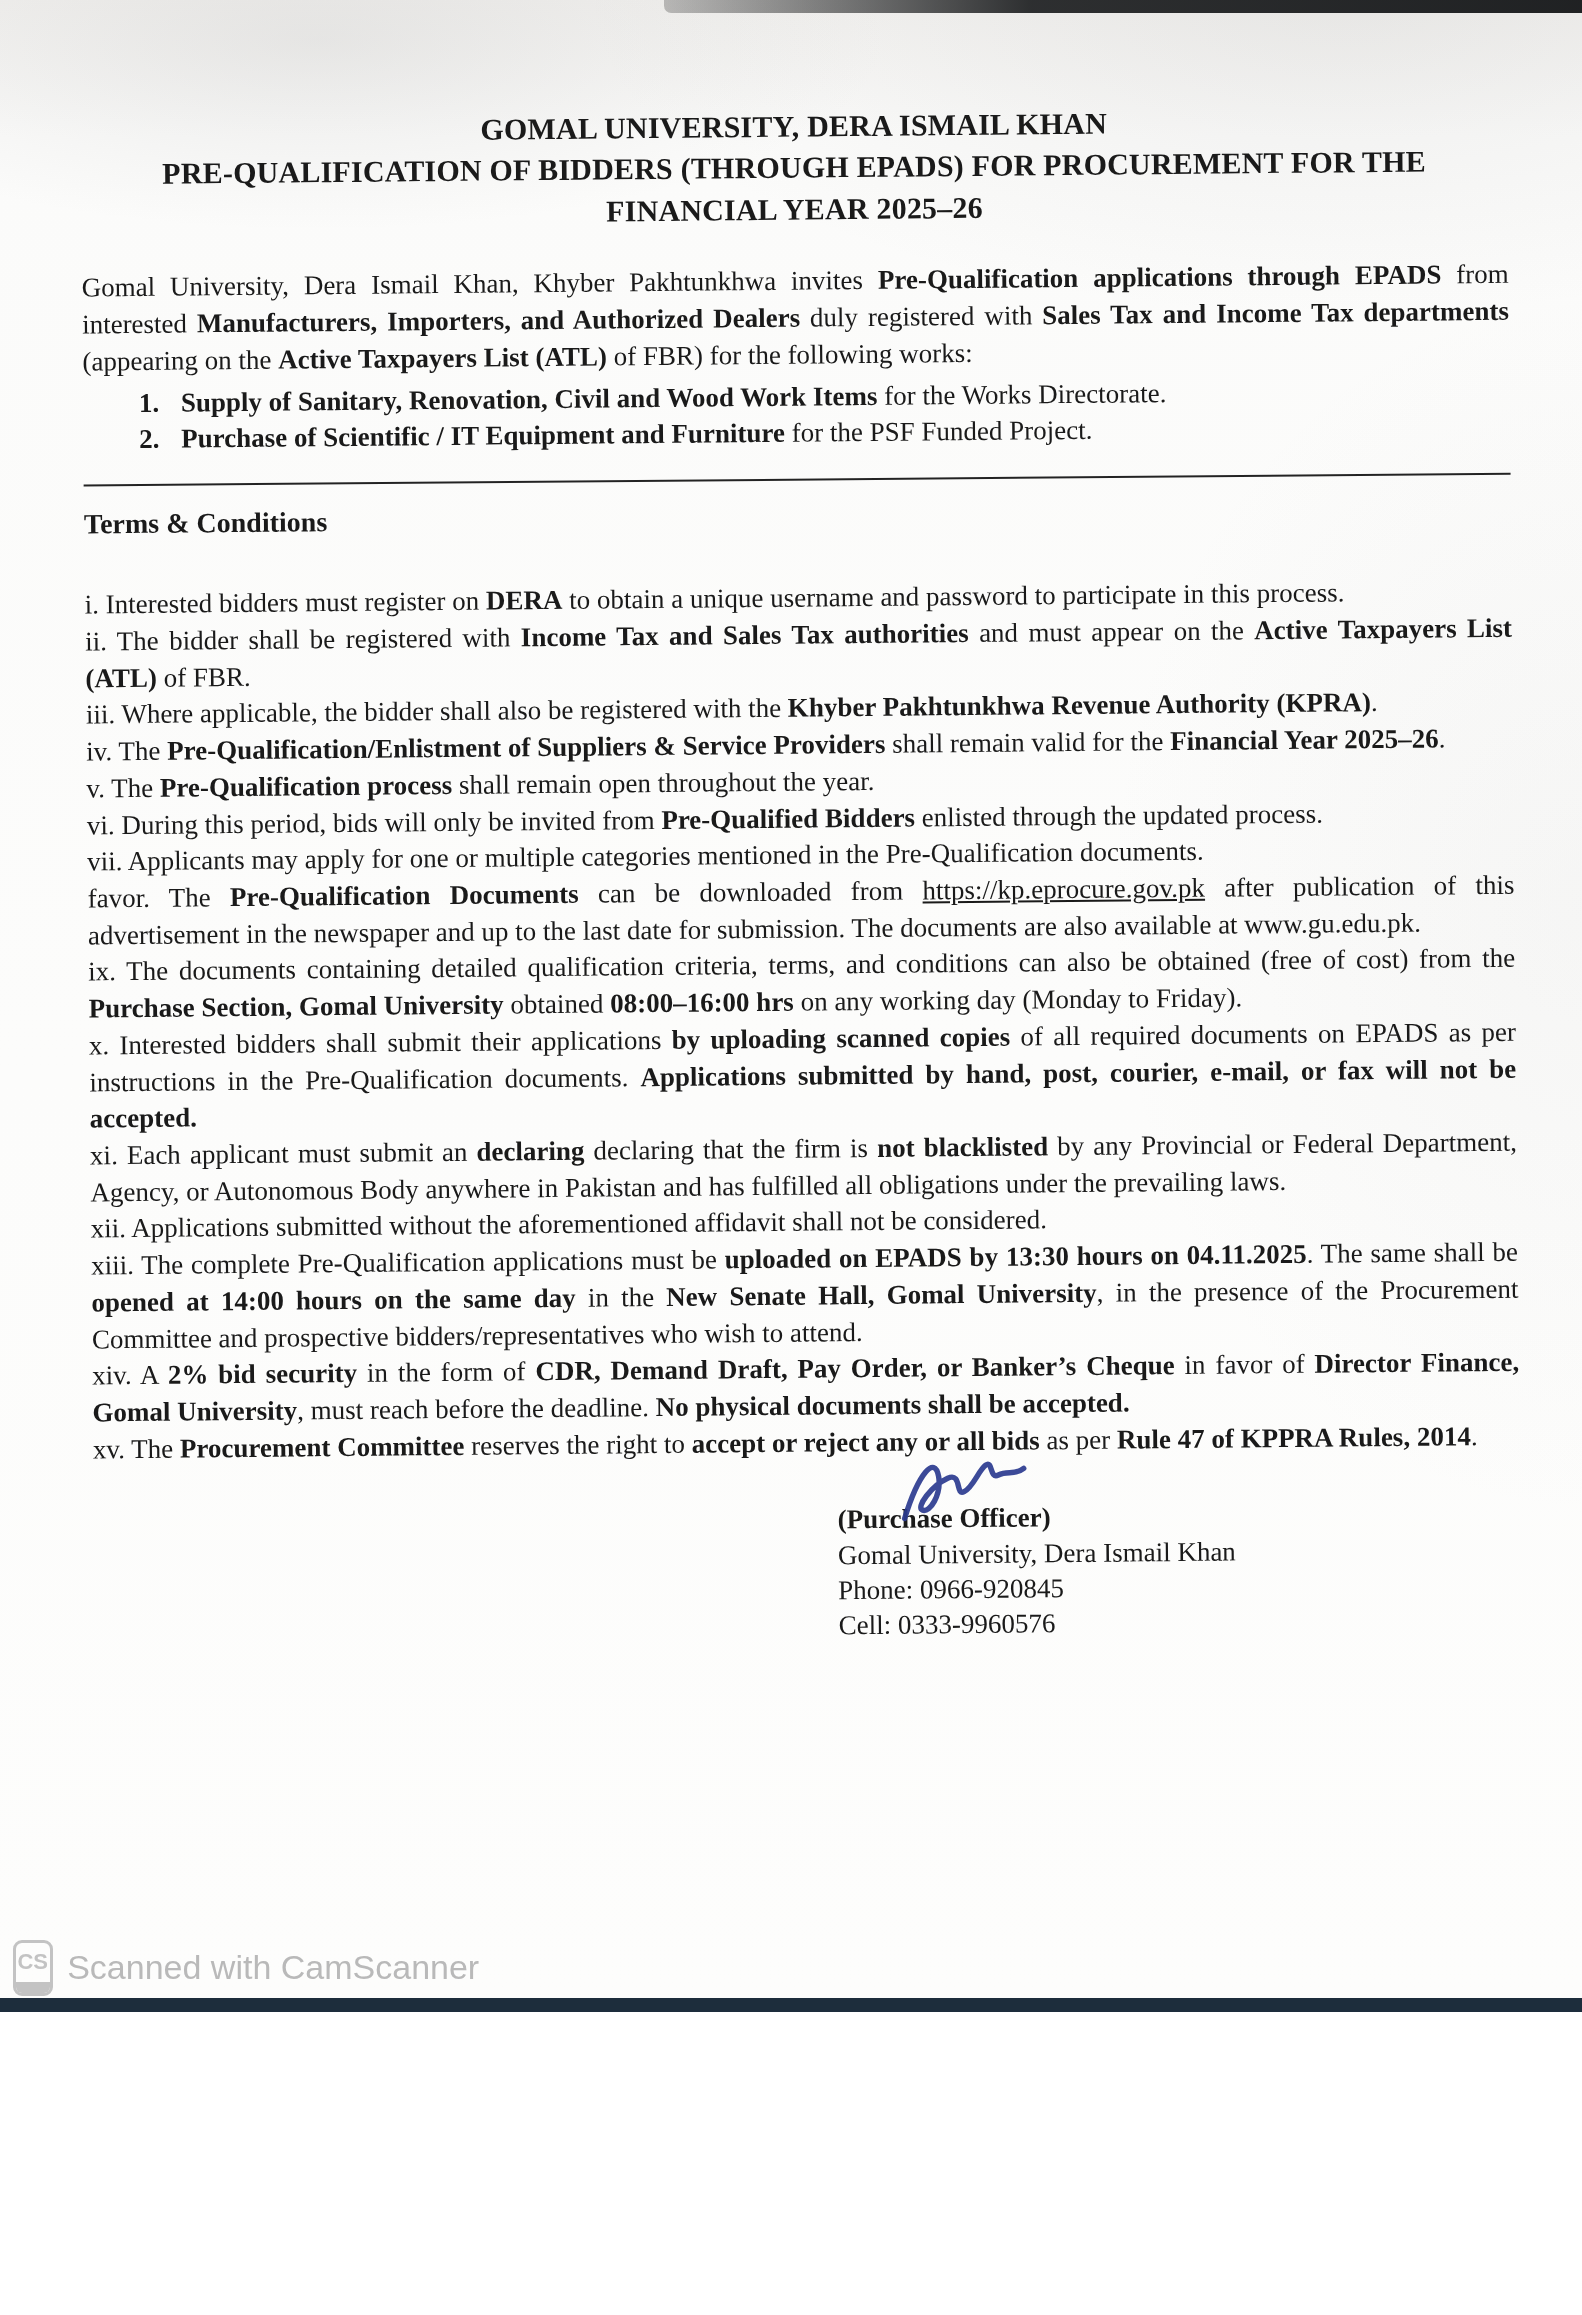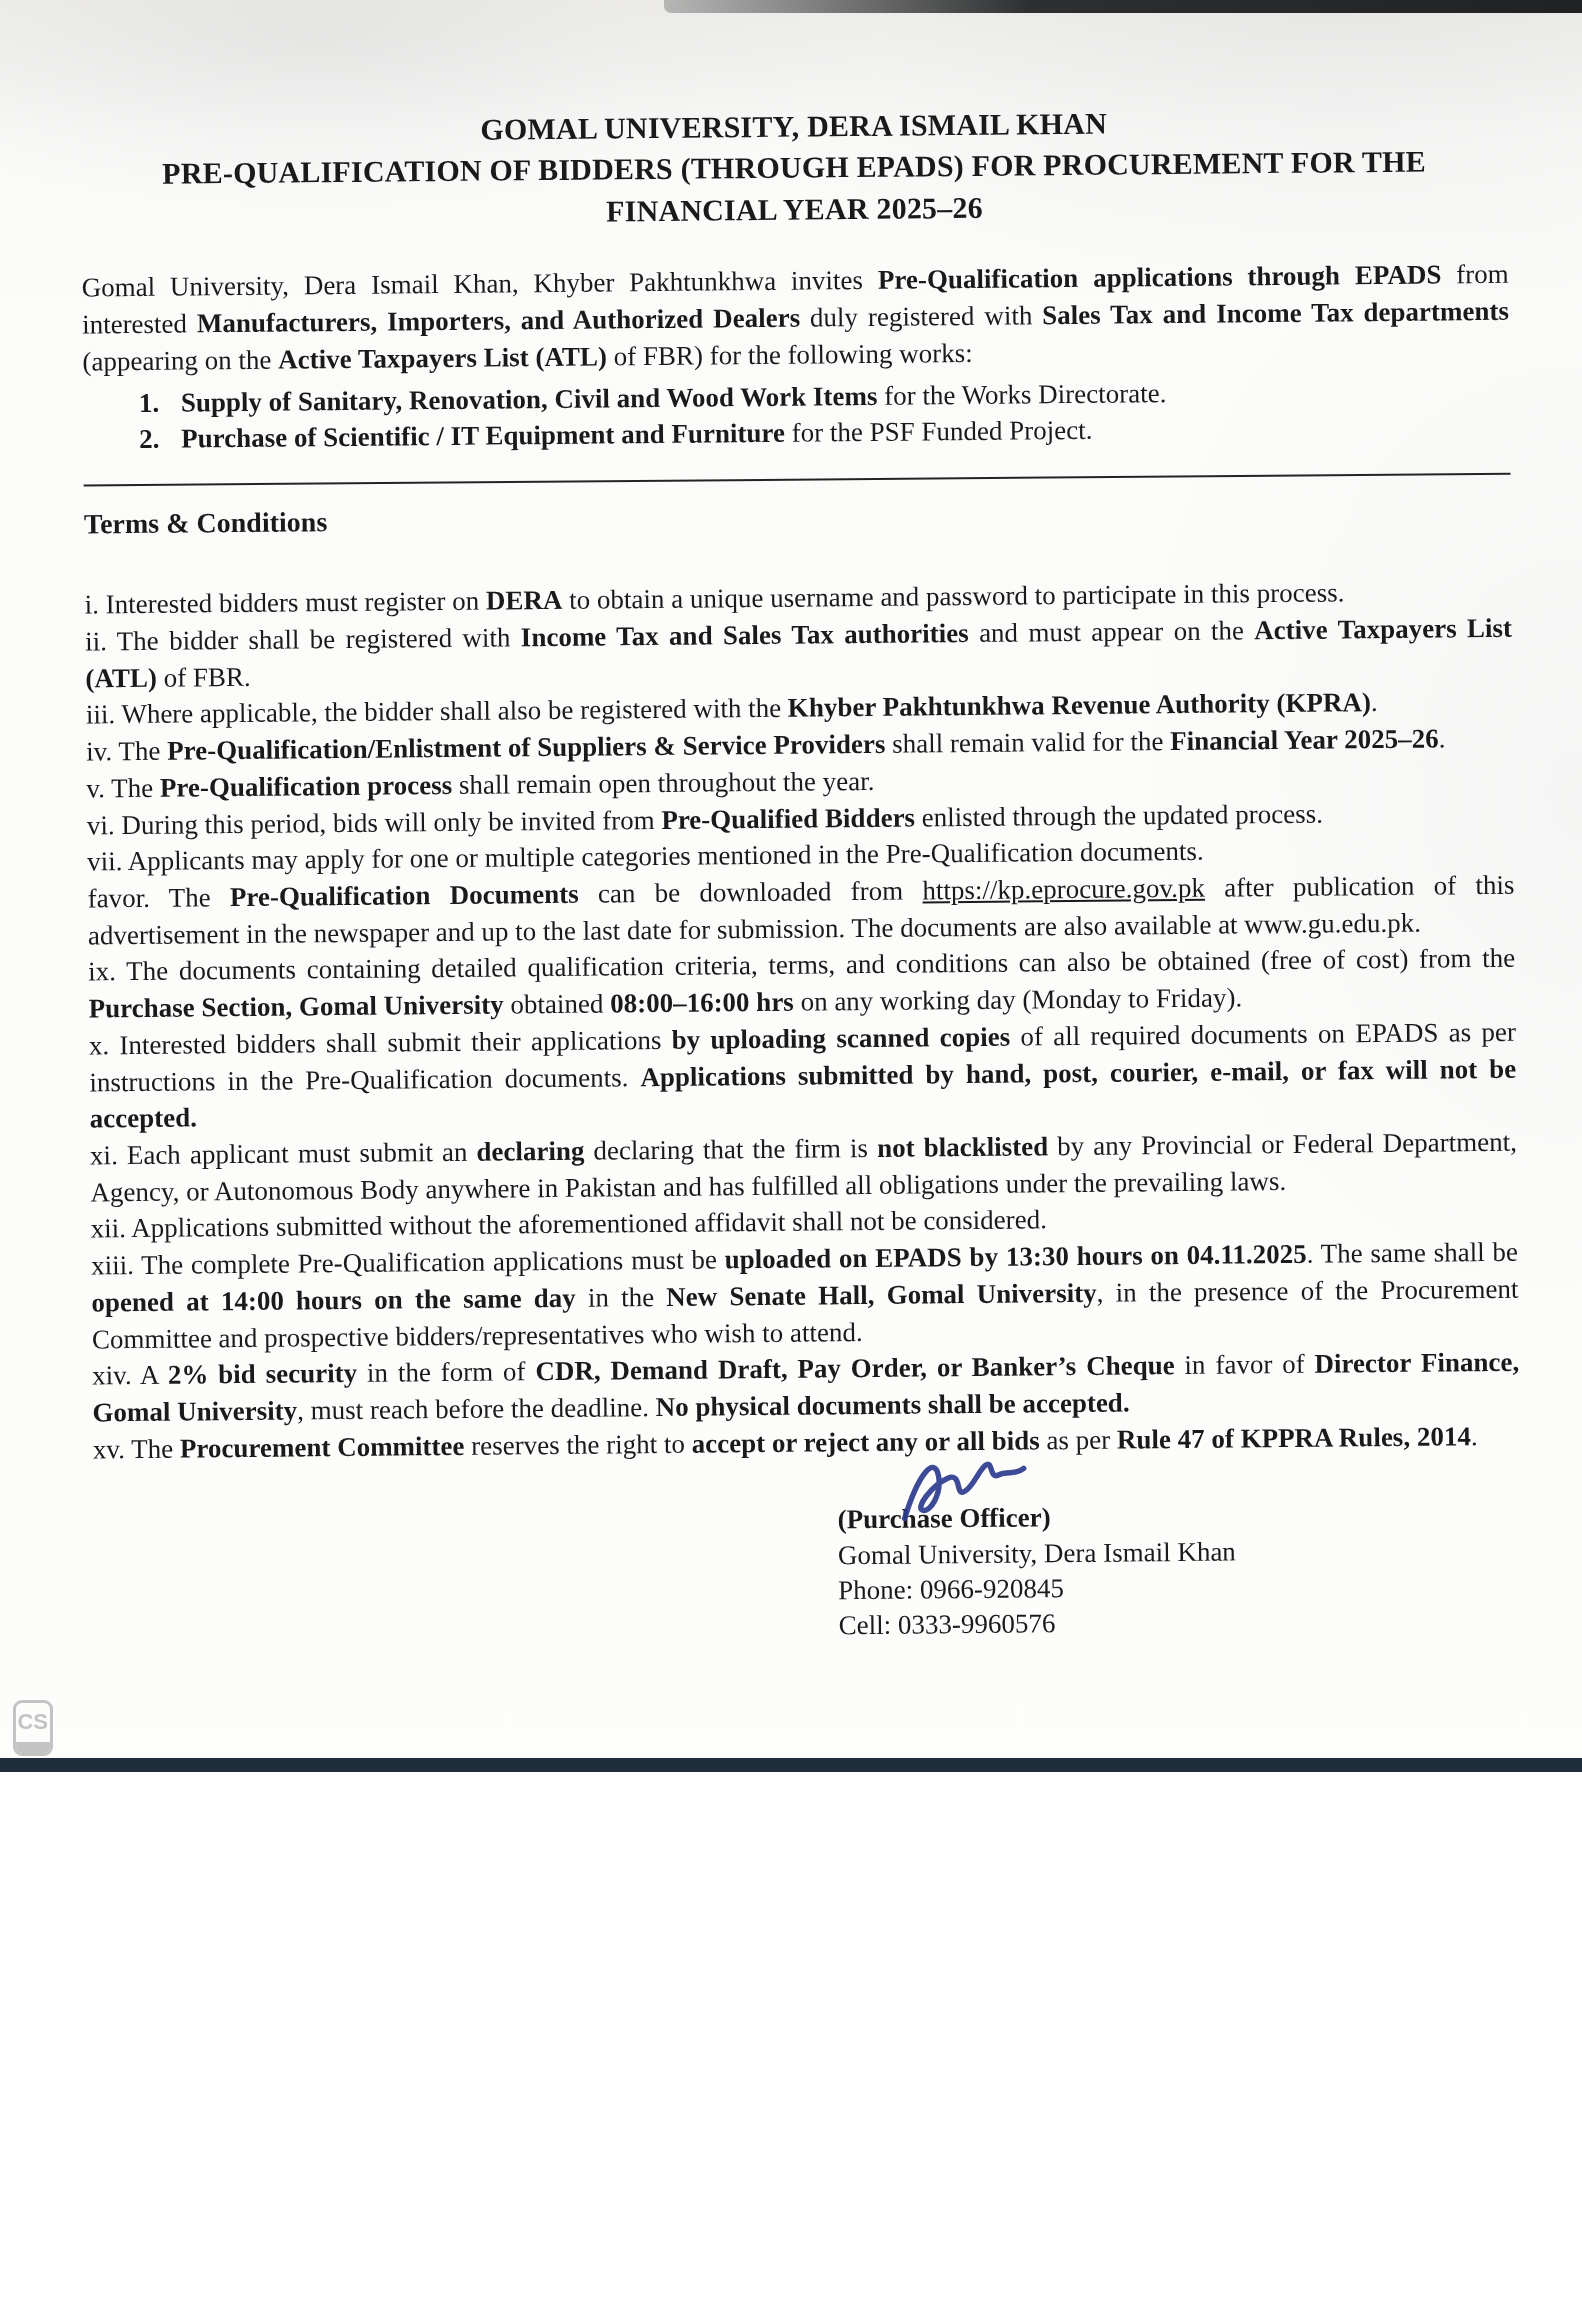--- a/index.html
+++ b/index.html
@@ -1,17 +1,17 @@
 <!DOCTYPE html>
 <html style="font-size:14.5px"><head>
 <meta charset="utf-8">
 <style>
   html,body { margin:0; padding:0; }
   .page {
-    position:relative; width:1582px; height:1772px; overflow:hidden;
+    position:relative; width:1582px; height:2012px; overflow:hidden;
     background:
       radial-gradient(814px 271px at 20% 2%, rgba(170,170,170,0.20), rgba(170,170,170,0) 70%),
       radial-gradient(1086px 452px at 85% 0%, rgba(160,160,160,0.14), rgba(160,160,160,0) 70%),
       radial-gradient(633px 814px at 100% 45%, rgba(190,190,190,0.10), rgba(190,190,190,0) 75%),
       linear-gradient(180deg, #f2f1ef 0px, #fbfbfa 136px, #fdfdfc 100%);
     font-family:"Liberation Serif", serif; color:#1a1a1a;
   }
   .top-edge-artifact {
     position:absolute; top:0; left:42%; right:0; height:12.7px;
     background:linear-gradient(to right, rgba(25,25,25,0.25), rgba(12,14,16,0.85) 40%, rgba(10,12,14,0.9));
@@ -118,18 +118,19 @@
       <div class="cs-strip"></div>
     </div>
     <div class="cam-brand-text">CamScanner</div>
   </div>
 
   <div class="scan-footer">
     <div class="cs-icon-gray">
       <div class="g-top">CS</div>
       <div class="g-strip"></div>
     </div>
+    <div class="scan-footer-text">Scanned with CamScanner</div>
   </div>
 
   <div class="bottom-navy-bar"></div>
 
 </div>
 
 
 </body></html>

